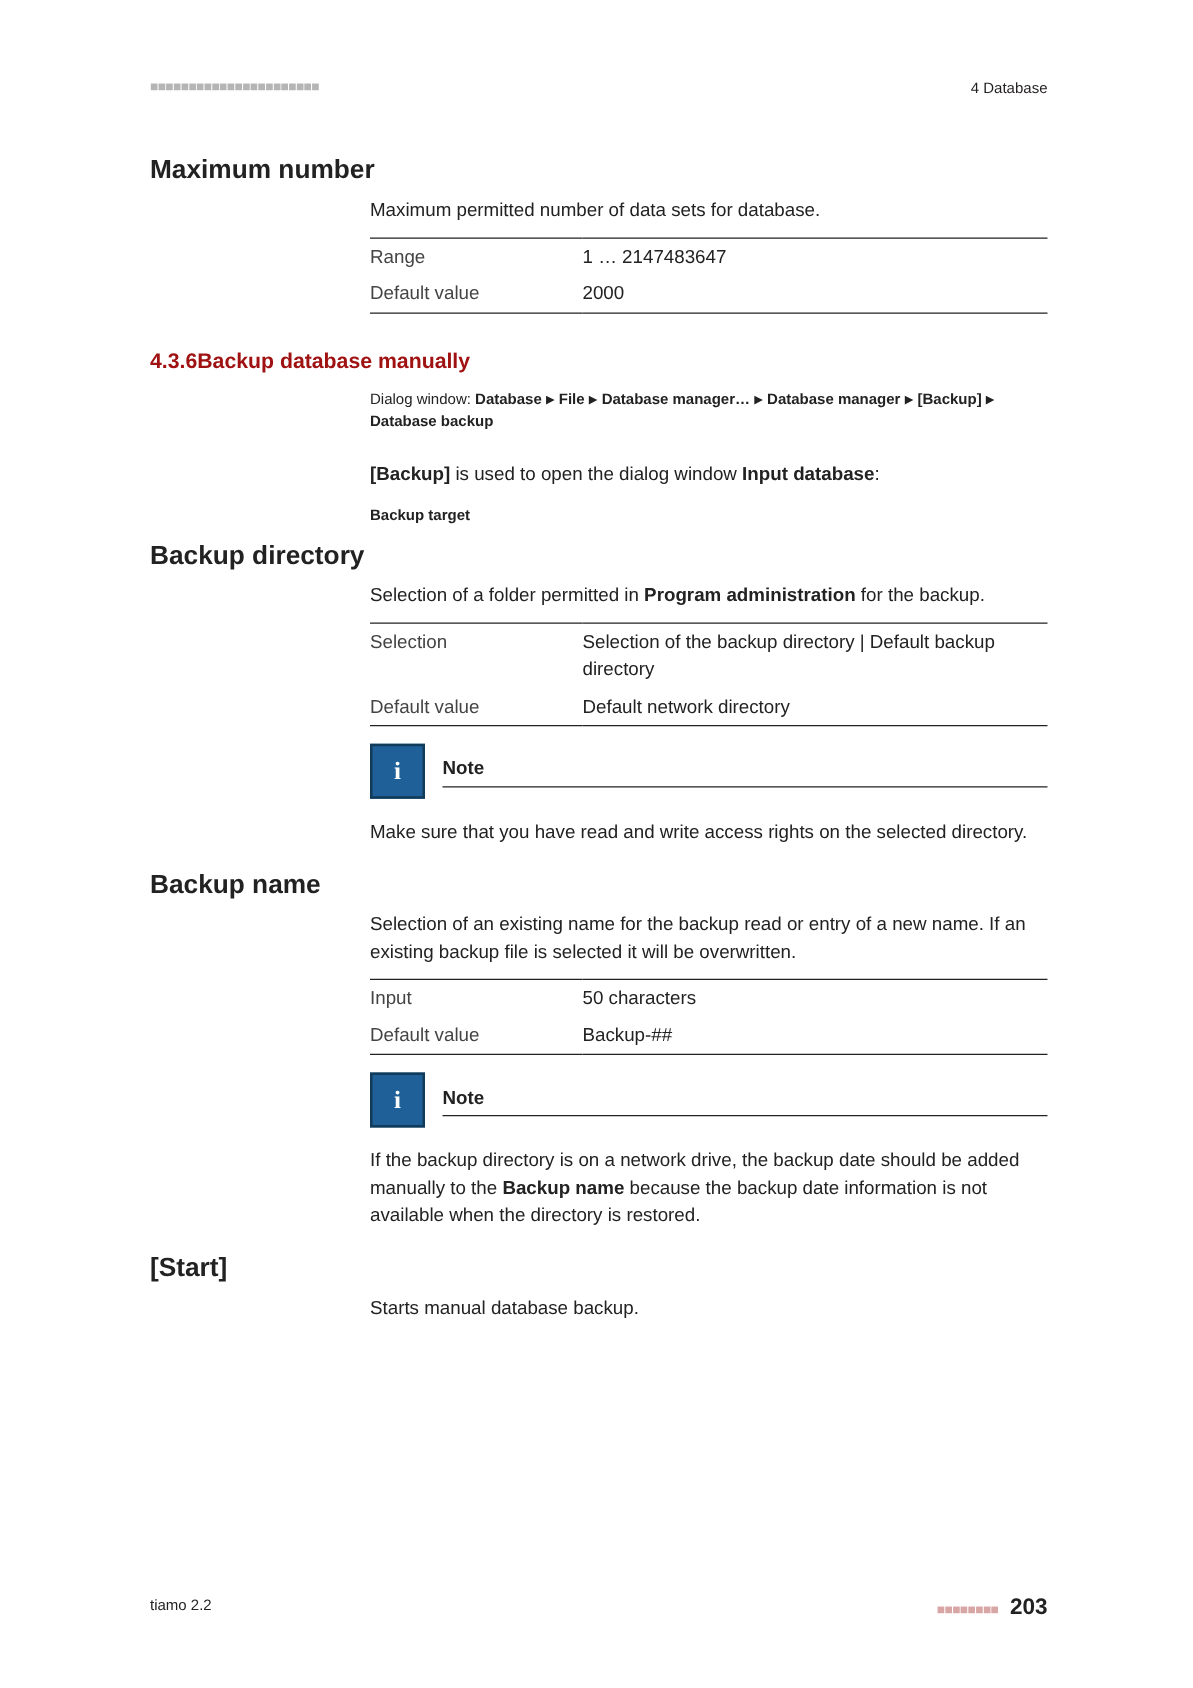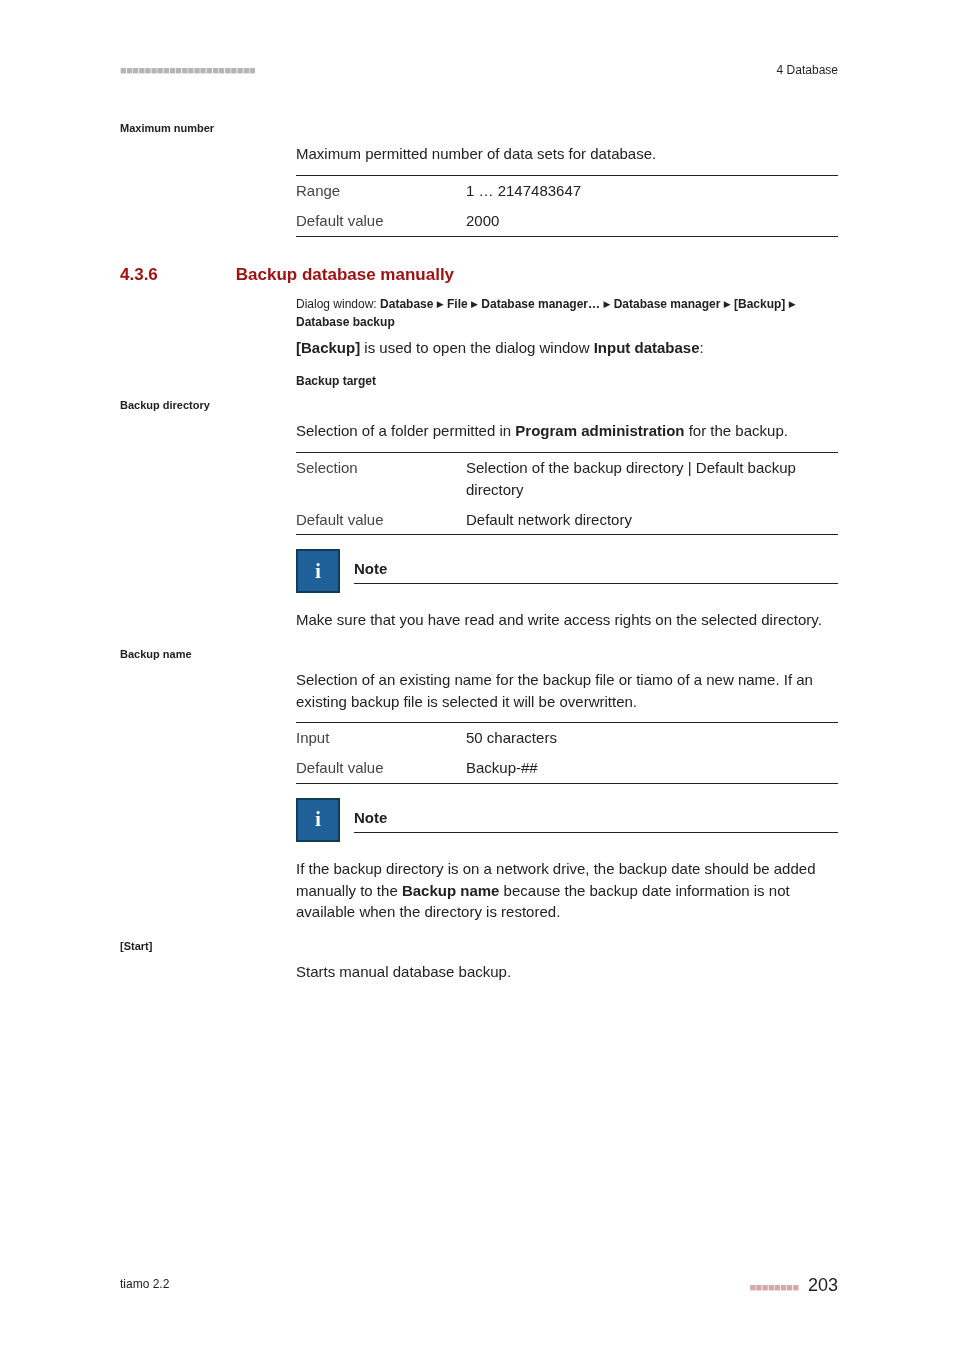--- a/index.html
+++ b/index.html
@@ -30,21 +30,21 @@
     margin-bottom: 42px;
   }
   .header-dashes {
     letter-spacing: -0.5px;
     color: #b5b5b5;
     font-size: 11px;
   }
   .header-right { font-size: 12px; }
   .side-label {
     font-weight: 700;
-    font-size: 11px;
+    font-size: 21px;
     margin-bottom: 6px;
   }
   .body-col {
     margin-left: 176px;
   }
   .para { margin: 4px 0 10px 0; }
   .kv-table {
     border-collapse: collapse;
     width: 100%;
     margin-top: 4px;
@@ -60,32 +60,30 @@
   .hr-bottom td { border-bottom: 1px solid #222; }
   .section-num {
     color: #a01212;
     font-weight: 700;
     font-size: 17px;
   }
   .section-title {
     color: #a01212;
     font-weight: 700;
     font-size: 17px;
-    margin-left: 36px;
   }
   .section-row {
     display: flex;
-    gap: 42px;
     margin-top: 26px;
     margin-bottom: 8px;
   }
   .dialog-path {
     font-size: 12px;
     margin-top: 4px;
-    margin-bottom: 6px;
+    margin-bottom: 23px;
     line-height: 1.5;
   }
   .dialog-path b { font-weight: 700; }
   .subheading {
     font-weight: 700;
     font-size: 12px;
     margin-top: 14px;
     margin-bottom: 8px;
   }
   .note-box {
@@ -134,21 +132,21 @@
     align-items: center;
     font-size: 12px;
   }
   .footer-dashes {
     color: #d9a6a6;
     letter-spacing: -0.5px;
     font-size: 11px;
     margin-right: 6px;
   }
   .footer-page {
-    font-weight: 400;
+    font-weight: 700;
     font-size: 18px;
     color: #222;
   }
   .tri { font-size: 9px; vertical-align: middle; }
 </style>
 </head>
 <body>
 <div class="page">
 
 <div class="header-row">
@@ -213,21 +211,21 @@
       <div class="note-head-text">
             <div class="note-title">Note</div>
           </div>
     </div>
     <div class="note-body">Make sure that you have read and write access rights on the selected directory.</div>
   </div>
 </div>
 
 <div class="side-label">Backup name</div>
 <div class="body-col">
-  <div class="para">Selection of an existing name for the backup file or tiamo of a new name. If an existing backup file is selected it will be overwritten.</div>
+  <div class="para">Selection of an existing name for the backup read or entry of a new name. If an existing backup file is selected it will be overwritten.</div>
   <table class="kv-table">
     <tbody>
           <tr class="hr-top">
             <td class="kv-col1">Input</td>
             <td class="kv-col2">50 characters</td>
           </tr>
     <tr class="hr-bottom">
             <td class="kv-col1">Default value</td>
             <td class="kv-col2">Backup-##</td>
           </tr>

